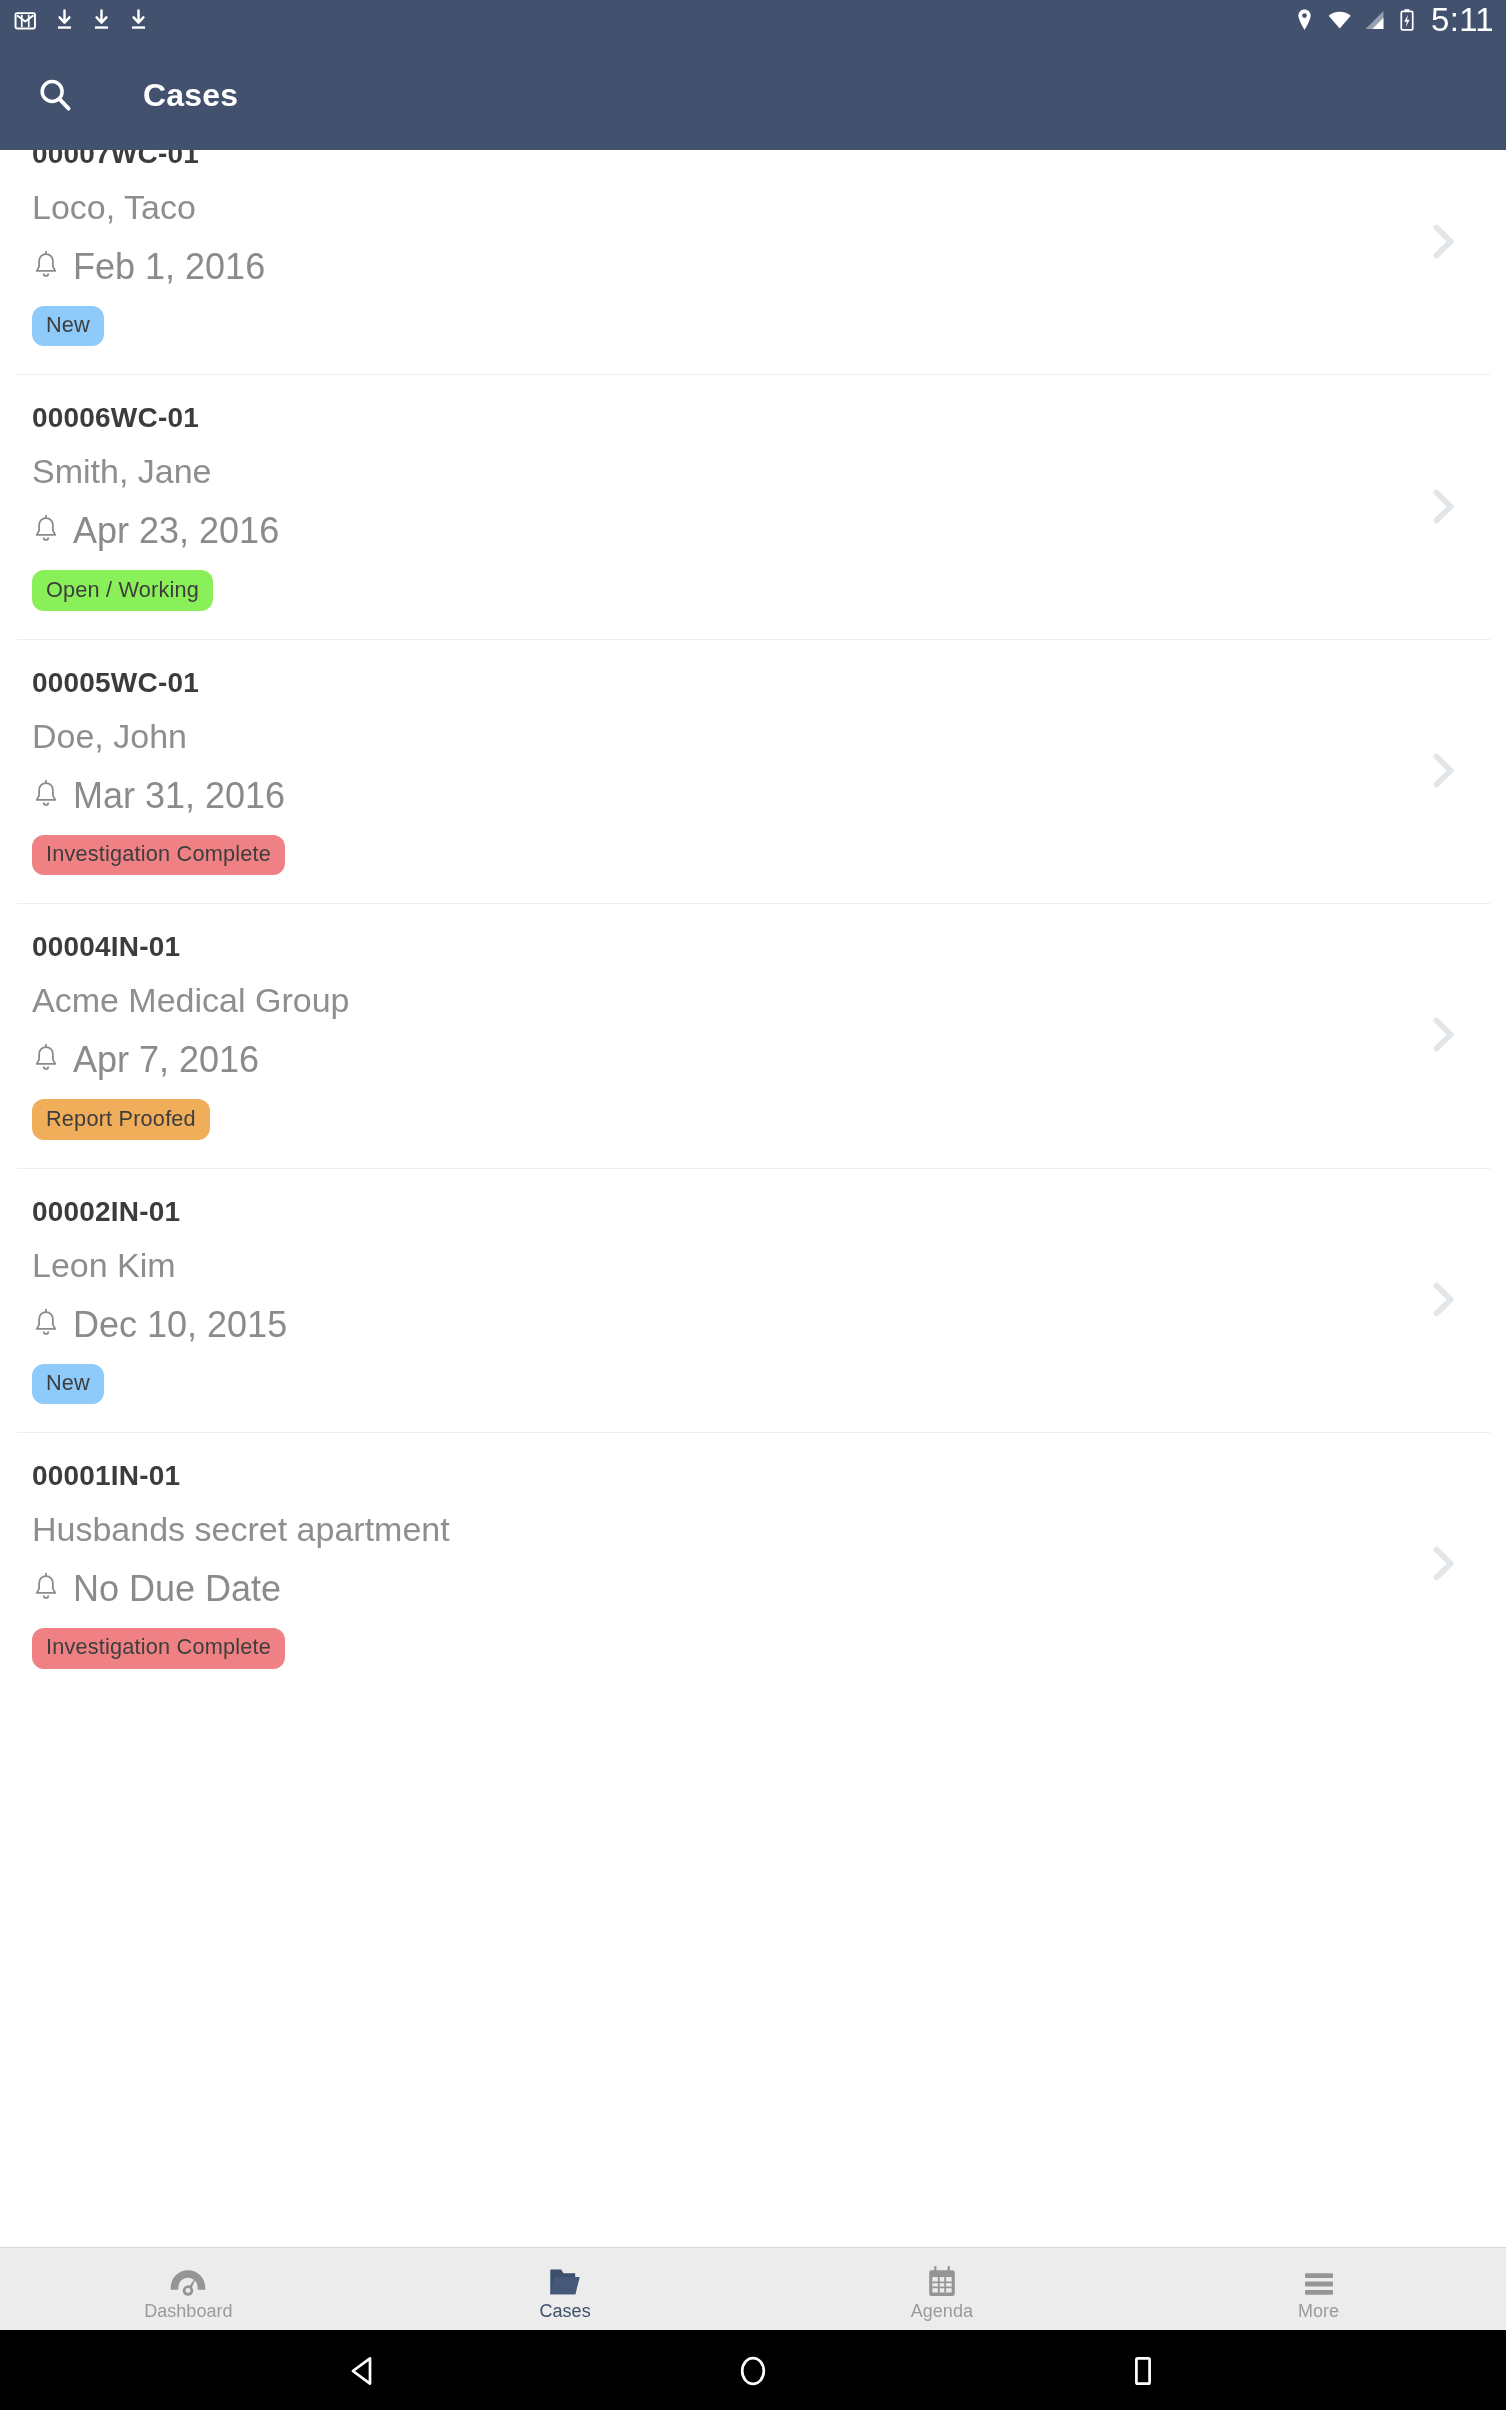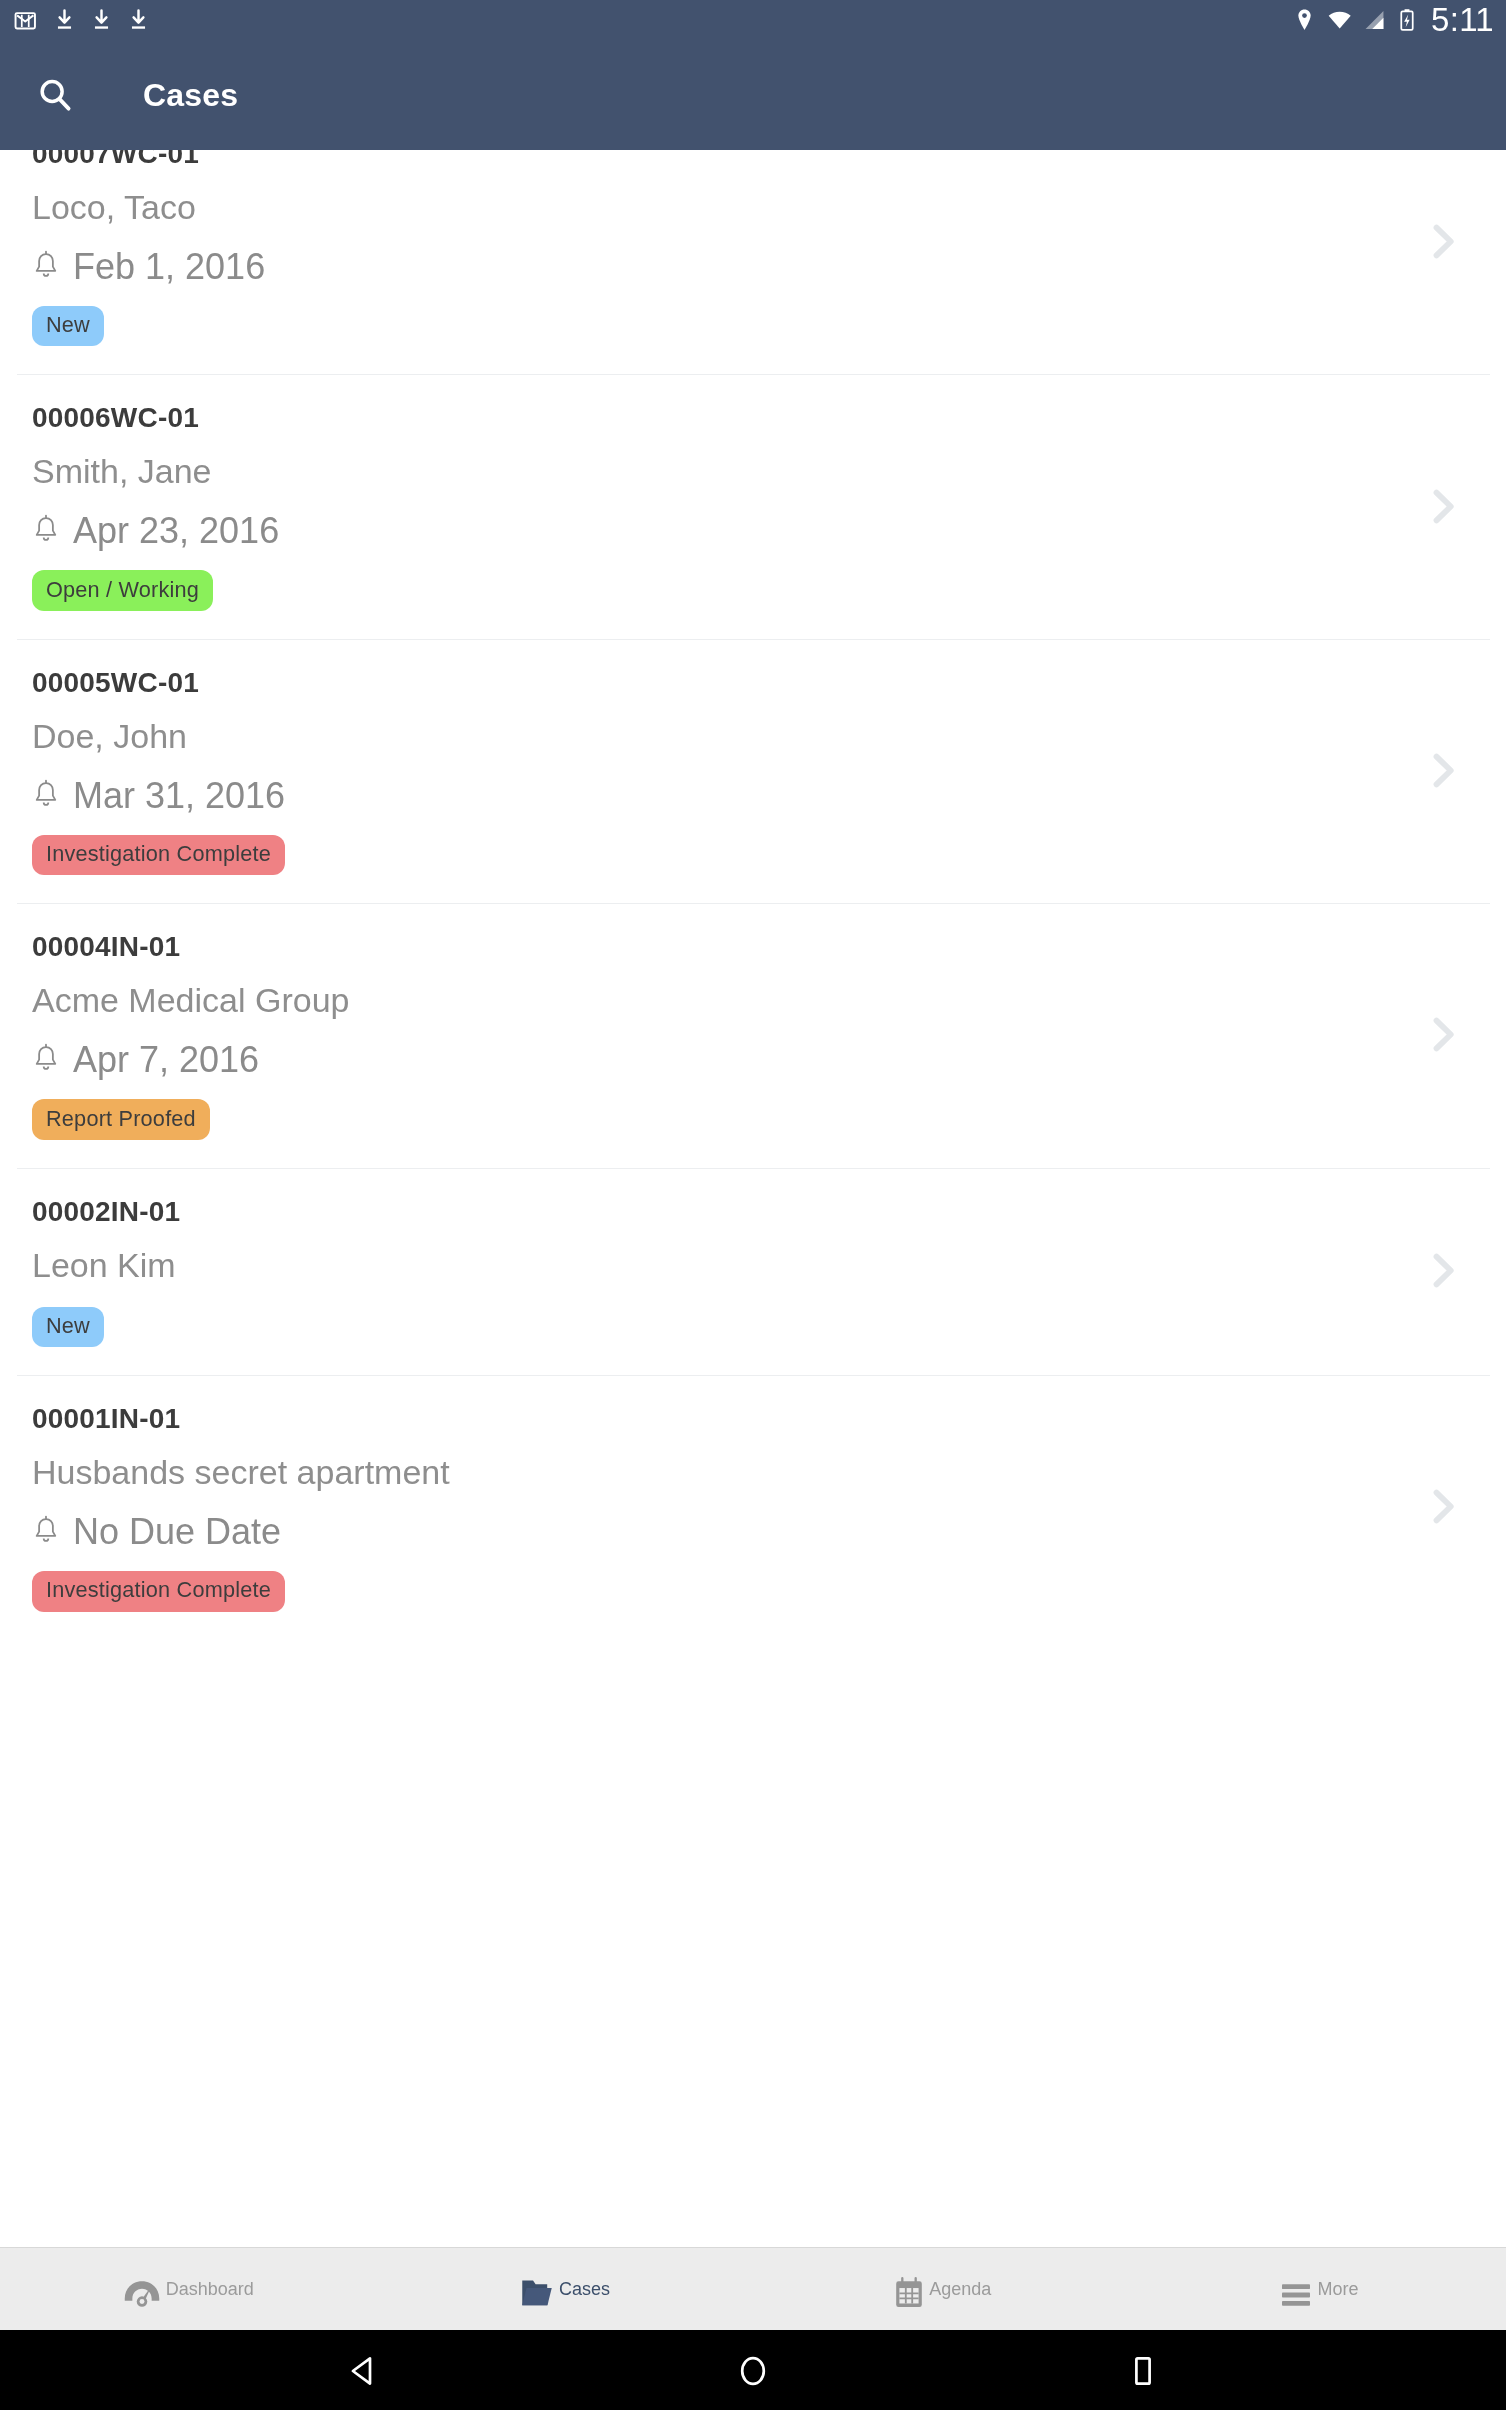--- a/index.html
+++ b/index.html
@@ -76,21 +76,21 @@
     display:flex; align-items:center; justify-content:center;
   }
 
   
   .tabbar {
     flex:0 0 83px; height:83px; background:#ececec;
     border-top:1.9px solid #d8d8d8;
     display:flex; align-items:stretch;
   }
   .tab {
-    flex:1 1 0; display:flex; 
+    flex:1 1 0; display:flex; flex-direction:column;
     align-items:center; justify-content:center; gap:4.7px;
     cursor:pointer;
   }
   .tab .tab-ico { height:40px; display:flex; align-items:flex-end; justify-content:center; }
   .tab .tab-label { font-size:18px; color:#9b9b9b; line-height:1; }
   .tab.active .tab-label { color:#3c4f6b; }
 
   
   .navbar {
     flex:0 0 81px; height:81px; background:#000000;
@@ -238,20 +238,28 @@
         <svg width="45" height="45" viewBox="0 0 24 24">
           <path d="M8.8 4.6 L16.4 12 L8.8 19.4" fill="none" stroke="#e3e6e9" stroke-width="3.1" stroke-linecap="round" stroke-linejoin="round"></path>
         </svg>
       </div>
     </div>
 
     <div class="case-row">
       <div class="case-body">
         <div class="case-number">00002IN-01</div>
         <div class="case-subject">Leon Kim</div>
+        <div class="case-due">
+          <svg class="bell" width="28" height="32" viewBox="0 0 22 24">
+            <path d="M11 3.4 C7.8 3.4 5.6 5.8 5.6 8.9 L5.6 13.3 L3.7 16.6 L18.3 16.6 L16.4 13.3 L16.4 8.9 C16.4 5.8 14.2 3.4 11 3.4 Z" fill="none" stroke="#8b8b8b" stroke-width="1.4" stroke-linejoin="round"></path>
+            <path d="M9.2 18.6 C9.2 19.8 10 20.6 11 20.6 C12 20.6 12.8 19.8 12.8 18.6" fill="none" stroke="#8b8b8b" stroke-width="1.4"></path>
+            <path d="M11 1.6 L11 3.4" stroke="#8b8b8b" stroke-width="1.4" stroke-linecap="round"></path>
+          </svg>
+          <span class="due-text">Dec 10, 2015</span>
+        </div>
         <span class="badge" style="background: rgb(142, 203, 250);">New</span>
       </div>
       <div class="chev">
         <svg width="45" height="45" viewBox="0 0 24 24">
           <path d="M8.8 4.6 L16.4 12 L8.8 19.4" fill="none" stroke="#e3e6e9" stroke-width="3.1" stroke-linecap="round" stroke-linejoin="round"></path>
         </svg>
       </div>
     </div>
 
     <div class="case-row">

